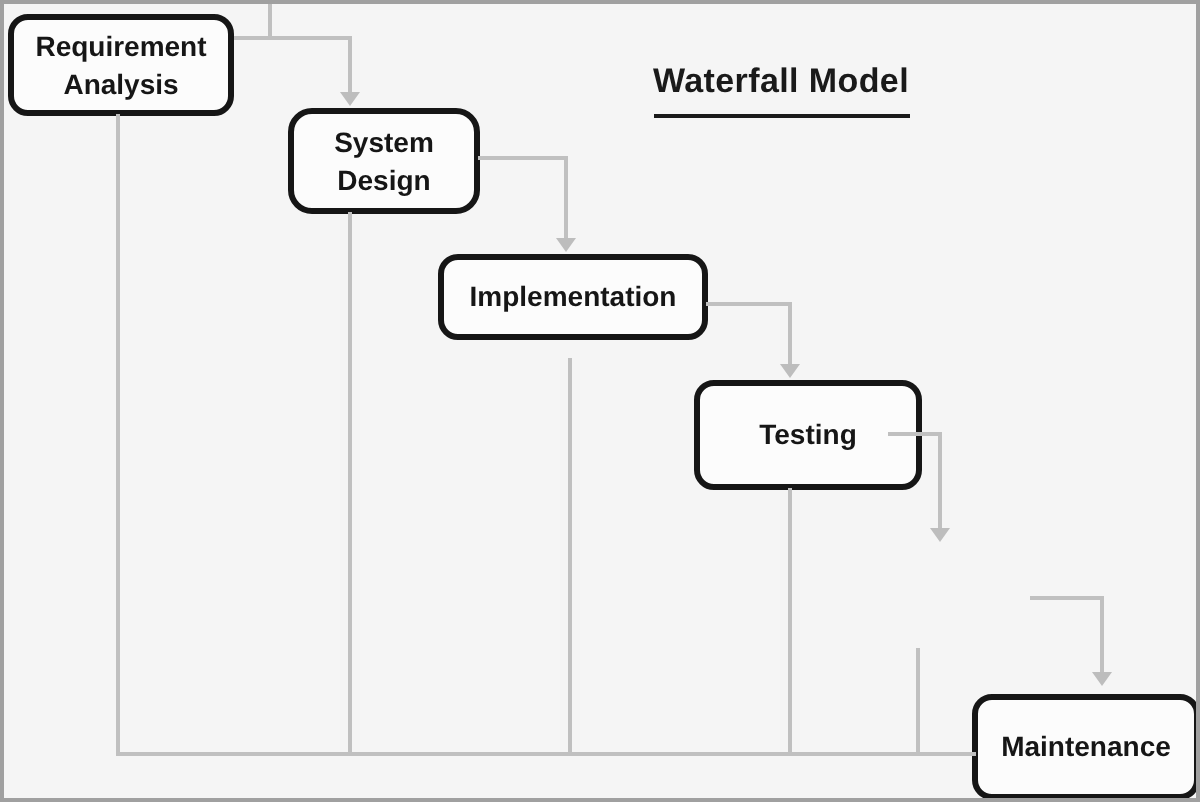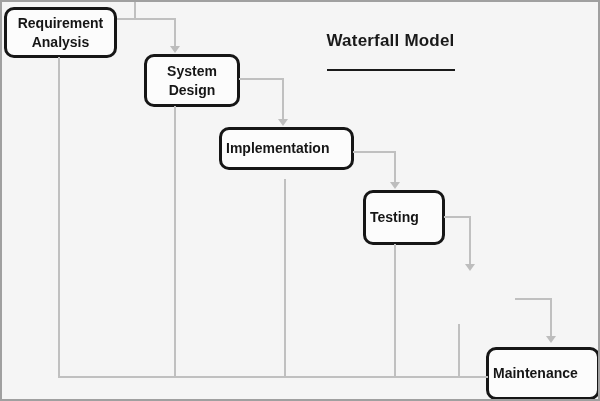--- a/index.html
+++ b/index.html
@@ -15,38 +15,38 @@
   .title{
     position:absolute;
     left:316px;top:29px;width:145px;
     text-align:center;
     font-size:17px;font-weight:bold;color:#1a1a1a;
     letter-spacing:.2px;
   }
   .title span{
     display:inline-block;
     border-bottom:2px solid #1a1a1a;
-    padding-bottom:18px;
+    padding-bottom:6px;
   }
   .phase{
     position:absolute;
     background:#fcfcfc;
     border:3px solid #161616;
     border-radius:10px;
     box-sizing:border-box;
-    display:flex;align-items:center;justify-content:flex-start;
+    display:flex;align-items:center;justify-content:center;
     text-align:center;
     font-size:14px;font-weight:bold;color:#161616;
     line-height:1.3;
     padding:2px 4px;
   }
   .b-req {left:2px;  top:5px;  width:113px;height:51px;}
-  .b-sys {left:142px;top:52px; width:96px; height:53px;}
+  .b-sys {left:142px;top:52px; width:96px; height:53px;border-radius:12px;}
   .b-imp {left:217px;top:125px;width:135px;height:43px;}
-  .b-tst {left:345px;top:188px;width:82px; height:55px;margin-left:16px;}
+  .b-tst {left:345px;top:188px;width:114px; height:55px;}
   .b-dep {left:410px;top:270px;width:104px;height:53px;}
   .b-mnt {left:484px;top:345px;width:114px;height:53px;}
 
   .ln{position:absolute;background:#c0c0c0;}
   .arrow{
     position:absolute;width:0;height:0;
     border-left:5px solid transparent;
     border-right:5px solid transparent;
     border-top:7px solid #bdbdbd;
   }

